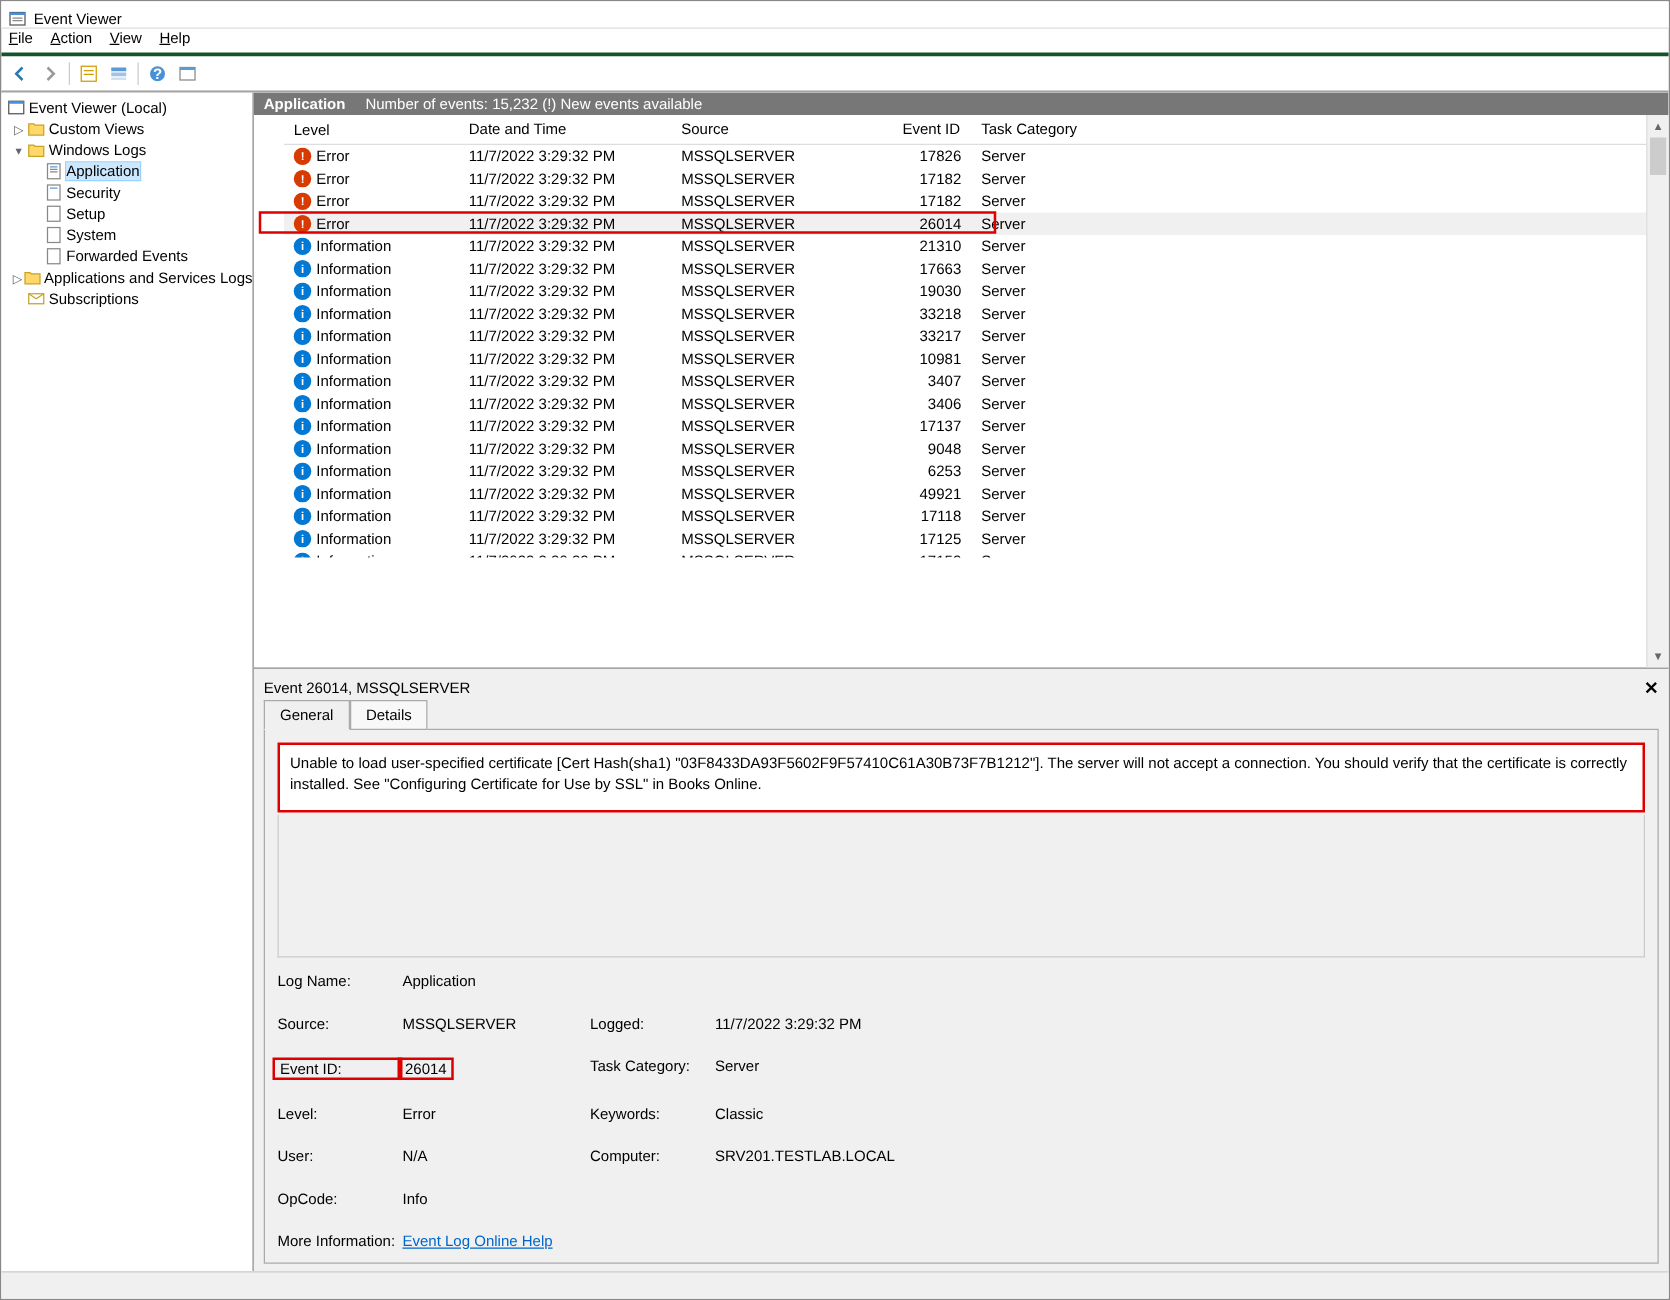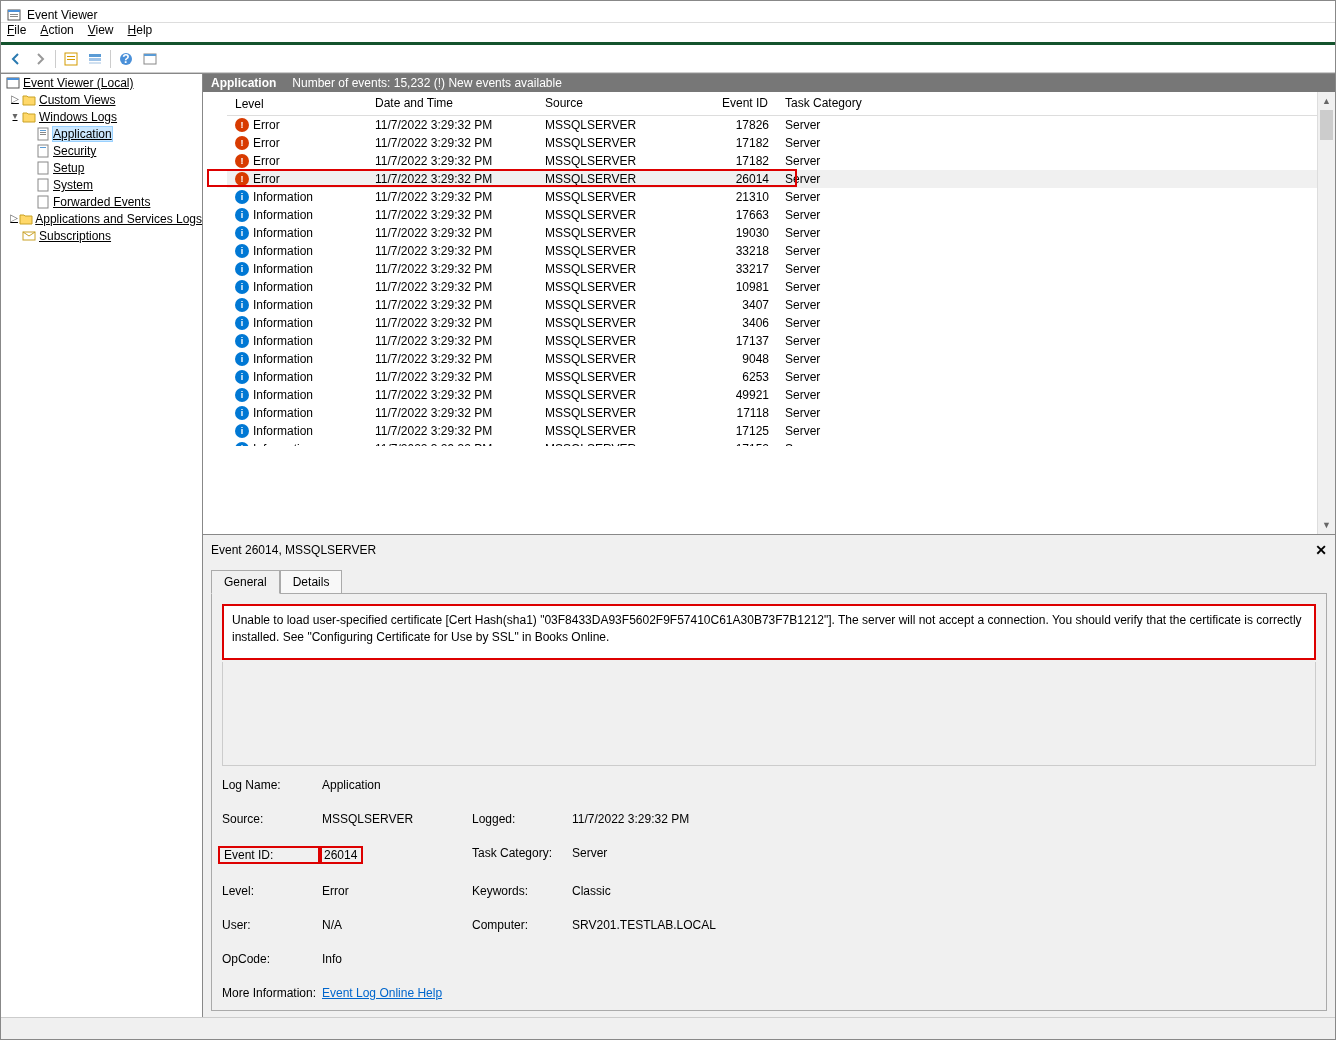--- a/index.html
+++ b/index.html
@@ -7,21 +7,21 @@
 .titlebar { height: 22px; background: #fff; display: flex; align-items: flex-end; padding: 0 6px; border-bottom: 1px solid #ddd; }
 .titlebar .icon { width: 14px; height: 14px; margin-right: 6px; }
 .menubar { height: 22px; display: flex; padding: 0 6px; border-bottom: 3px solid #14532d; }
 .menubar span { margin-right: 14px; cursor: default; }
 .menubar span u { text-decoration: underline; }
 .toolbar { height: 28px; display: flex; align-items: center; padding: 2px 4px; border-bottom: 1px solid #ccc; gap: 2px; }
 .toolbar .tbtn { width: 22px; height: 22px; display: flex; align-items: center; justify-content: center; }
 .toolbar .sep { width: 1px; height: 18px; background: #ccc; margin: 0 2px; }
 .main { flex: 1; display: flex; overflow: hidden; border-top: 1px solid #888; }
 .tree { width: 202px; border-right: 1px solid #888; background: #fff; padding: 2px 0; overflow: auto; }
-.tree-item { display: flex; align-items: flex-start; height: 17px; padding: 0 0 0 20px; white-space: nowrap; cursor: default; text-decoration: underline; }
+.tree-item { display: flex; align-items: flex-end; height: 17px; padding: 0 0 0 20px; white-space: nowrap; cursor: default; }
 .tree-item .exp { width: 12px; text-align: center; color: #666; font-size: 10px; }
 .tree-item .ticon { width: 16px; height: 14px; margin-right: 2px; display: inline-flex; align-items: center; justify-content: center; }
 .tree-item.sel .label { background: #cce8ff; outline: 1px solid #99d1ff; }
 .content { flex: 1; display: flex; flex-direction: column; overflow: hidden; }
 .content-header { height: 18px; background: #777; color: #fff; display: flex; align-items: center; padding: 0 8px; font-weight: bold; }
 .content-header .sub { font-weight: normal; margin-left: 16px; }
 .list-area { flex: 1; display: flex; overflow: hidden; border-bottom: 1px solid #888; position: relative; }
 .list { flex: 1; overflow: hidden; margin-left: 24px; }
 .list-head { display: flex; height: 24px; border-bottom: 1px solid #ddd; background: #fff; }
 .list-head .col { padding: 4px 8px; border-right: 1px solid transparent; }
@@ -37,21 +37,21 @@
 .lvl-icon { width: 14px; height: 14px; margin-right: 4px; border-radius: 50%; display: inline-flex; align-items: center; justify-content: center; font-size: 9px; font-weight: bold; color: #fff; }
 .lvl-error { background: #d83b01; }
 .lvl-info { background: #0078d4; }
 .highlight-row { position: absolute; border: 2px solid #d00; pointer-events: none; }
 .scrollbar { width: 18px; background: #f0f0f0; border-left: 1px solid #ddd; position: relative; }
 .scroll-thumb { position: absolute; top: 18px; left: 2px; right: 2px; height: 30px; background: #ccc; }
 .scroll-arrow { position: absolute; left: 0; right: 0; height: 18px; text-align: center; color: #666; font-size: 9px; line-height: 18px; }
 .detail-pane { height: 482px; background: #f0f0f0; display: flex; flex-direction: column; padding: 6px 8px; }
 .detail-title { display: flex; justify-content: space-between; height: 18px; align-items: center; }
 .detail-title .close { font-size: 14px; font-weight: bold; cursor: default; }
-.tabs { display: flex; margin-top: 10px; }
+.tabs { display: flex; margin-top: 0; }
 .tab { padding: 4px 12px; border: 1px solid #aaa; background: #f8f8f8; position: relative; top: 1px; }
 .tab.active { background: #f0f0f0; border-bottom: 1px solid #f0f0f0; z-index: 1; }
 .tab-body { flex: 1; border: 1px solid #aaa; background: #f0f0f0; padding: 10px; display: flex; flex-direction: column; }
 .msg-box { border: 2px solid #d00; background: #fff; padding: 6px 8px; height: 56px; margin-bottom: 2px; line-height: 1.4; }
 .msg-area { flex: 1; background: #f0f0f0; border-left: 1px solid #ccc; border-right: 1px solid #ccc; border-bottom: 1px solid #ccc; }
 .props { margin-top: 12px; display: grid; grid-template-columns: 100px 150px 100px 260px; row-gap: 20px; }
 .props .k { color: #000; }
 .props .eid-box { display: inline-block; border: 2px solid #d00; padding: 0 4px; margin-left: -4px; }
 .props a { color: #0066cc; text-decoration: underline; }
 .statusbar { height: 22px; border-top: 1px solid #ccc; background: #f0f0f0; }

